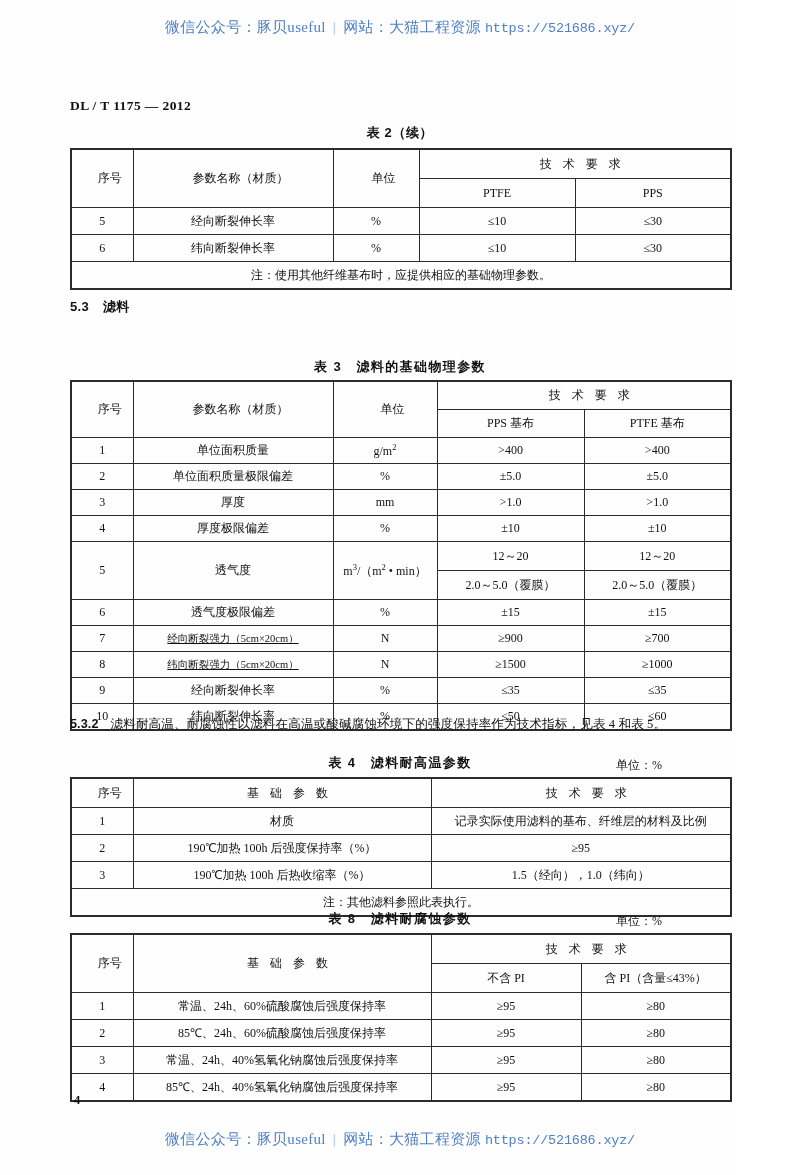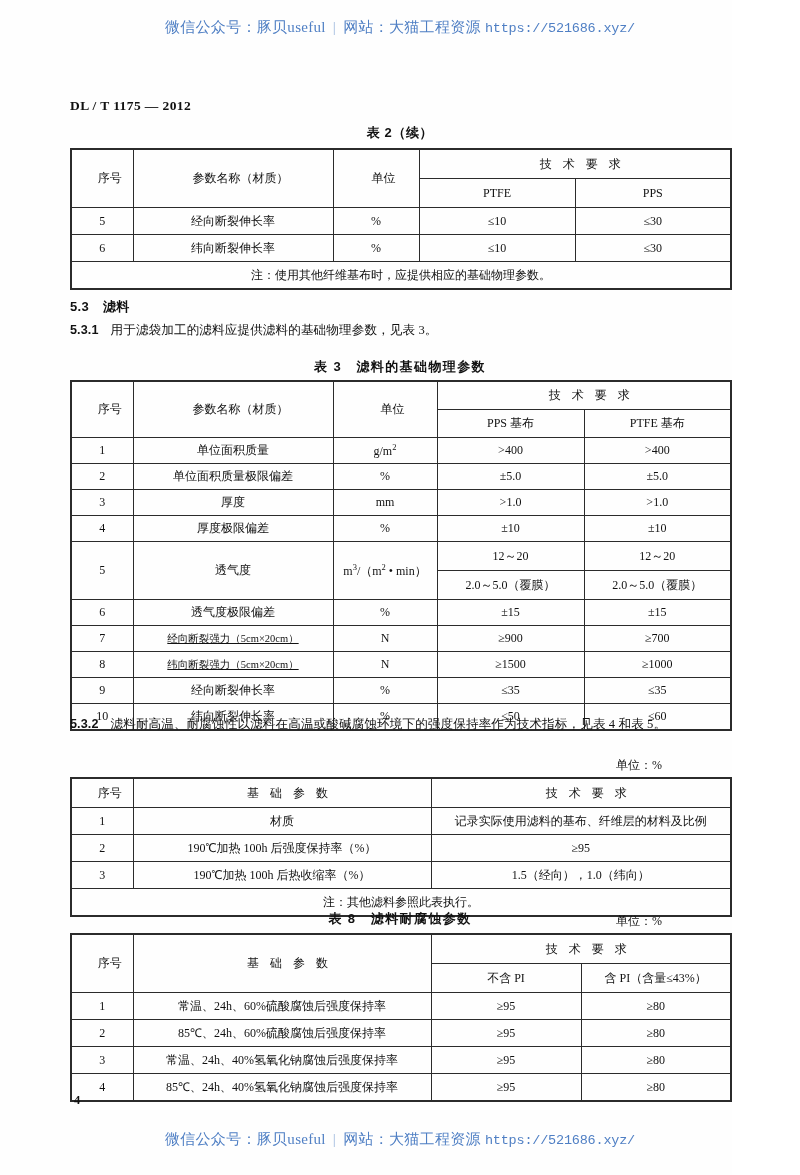--- a/index.html
+++ b/index.html
@@ -184,23 +184,20 @@
       <tr>
         <td colspan="5" class="note-cell outer-l outer-r outer-bot" style="height:22px">注：使用其他纤维基布时，应提供相应的基础物理参数。</td>
       </tr>
     </tbody>
   </table>
 
   <div class="clause-head abs" style="top:298px;">
     <span class="num">5.3</span><span>滤料</span>
   </div>
 
-  <div class="clause-text abs" style="top:322px;">
-    <span class="num">5.3.1</span><span>用于滤袋加工的滤料应提供滤料的基础物理参数，见表 3。</span>
-  </div>
 
   <div class="table-caption abs" style="top:358px;">表 3　滤料的基础物理参数</div>
 
   <table class="doc" style="top:380px;">
     <colgroup>
       <col style="width:62px">
         <col style="width:200px">
         <col style="width:104px">
         <col style="width:147px">
         <col style="width:147px">
@@ -293,20 +290,21 @@
         <td class="outer-bot">≤50</td>
         <td class="outer-r outer-bot">≤60</td>
       </tr>
     </tbody>
   </table>
 
   <div class="clause-text abs" style="top:716px; width:680px;">
     <span class="num">5.3.2</span><span>滤料耐高温、耐腐蚀性以滤料在高温或酸碱腐蚀环境下的强度保持率作为技术指标，见表 4 和表 5。</span>
   </div>
 
+  <div class="table-caption abs" style="top:754px;">表 4　滤料耐高温参数</div>
   <div class="unit-note abs" style="top:757px;">单位：%</div>
 
   <table class="doc" style="top:777px;">
     <colgroup>
       <col style="width:62px">
         <col style="width:298px">
         <col style="width:300px">
     </colgroup>
     <tbody>
       <tr>

